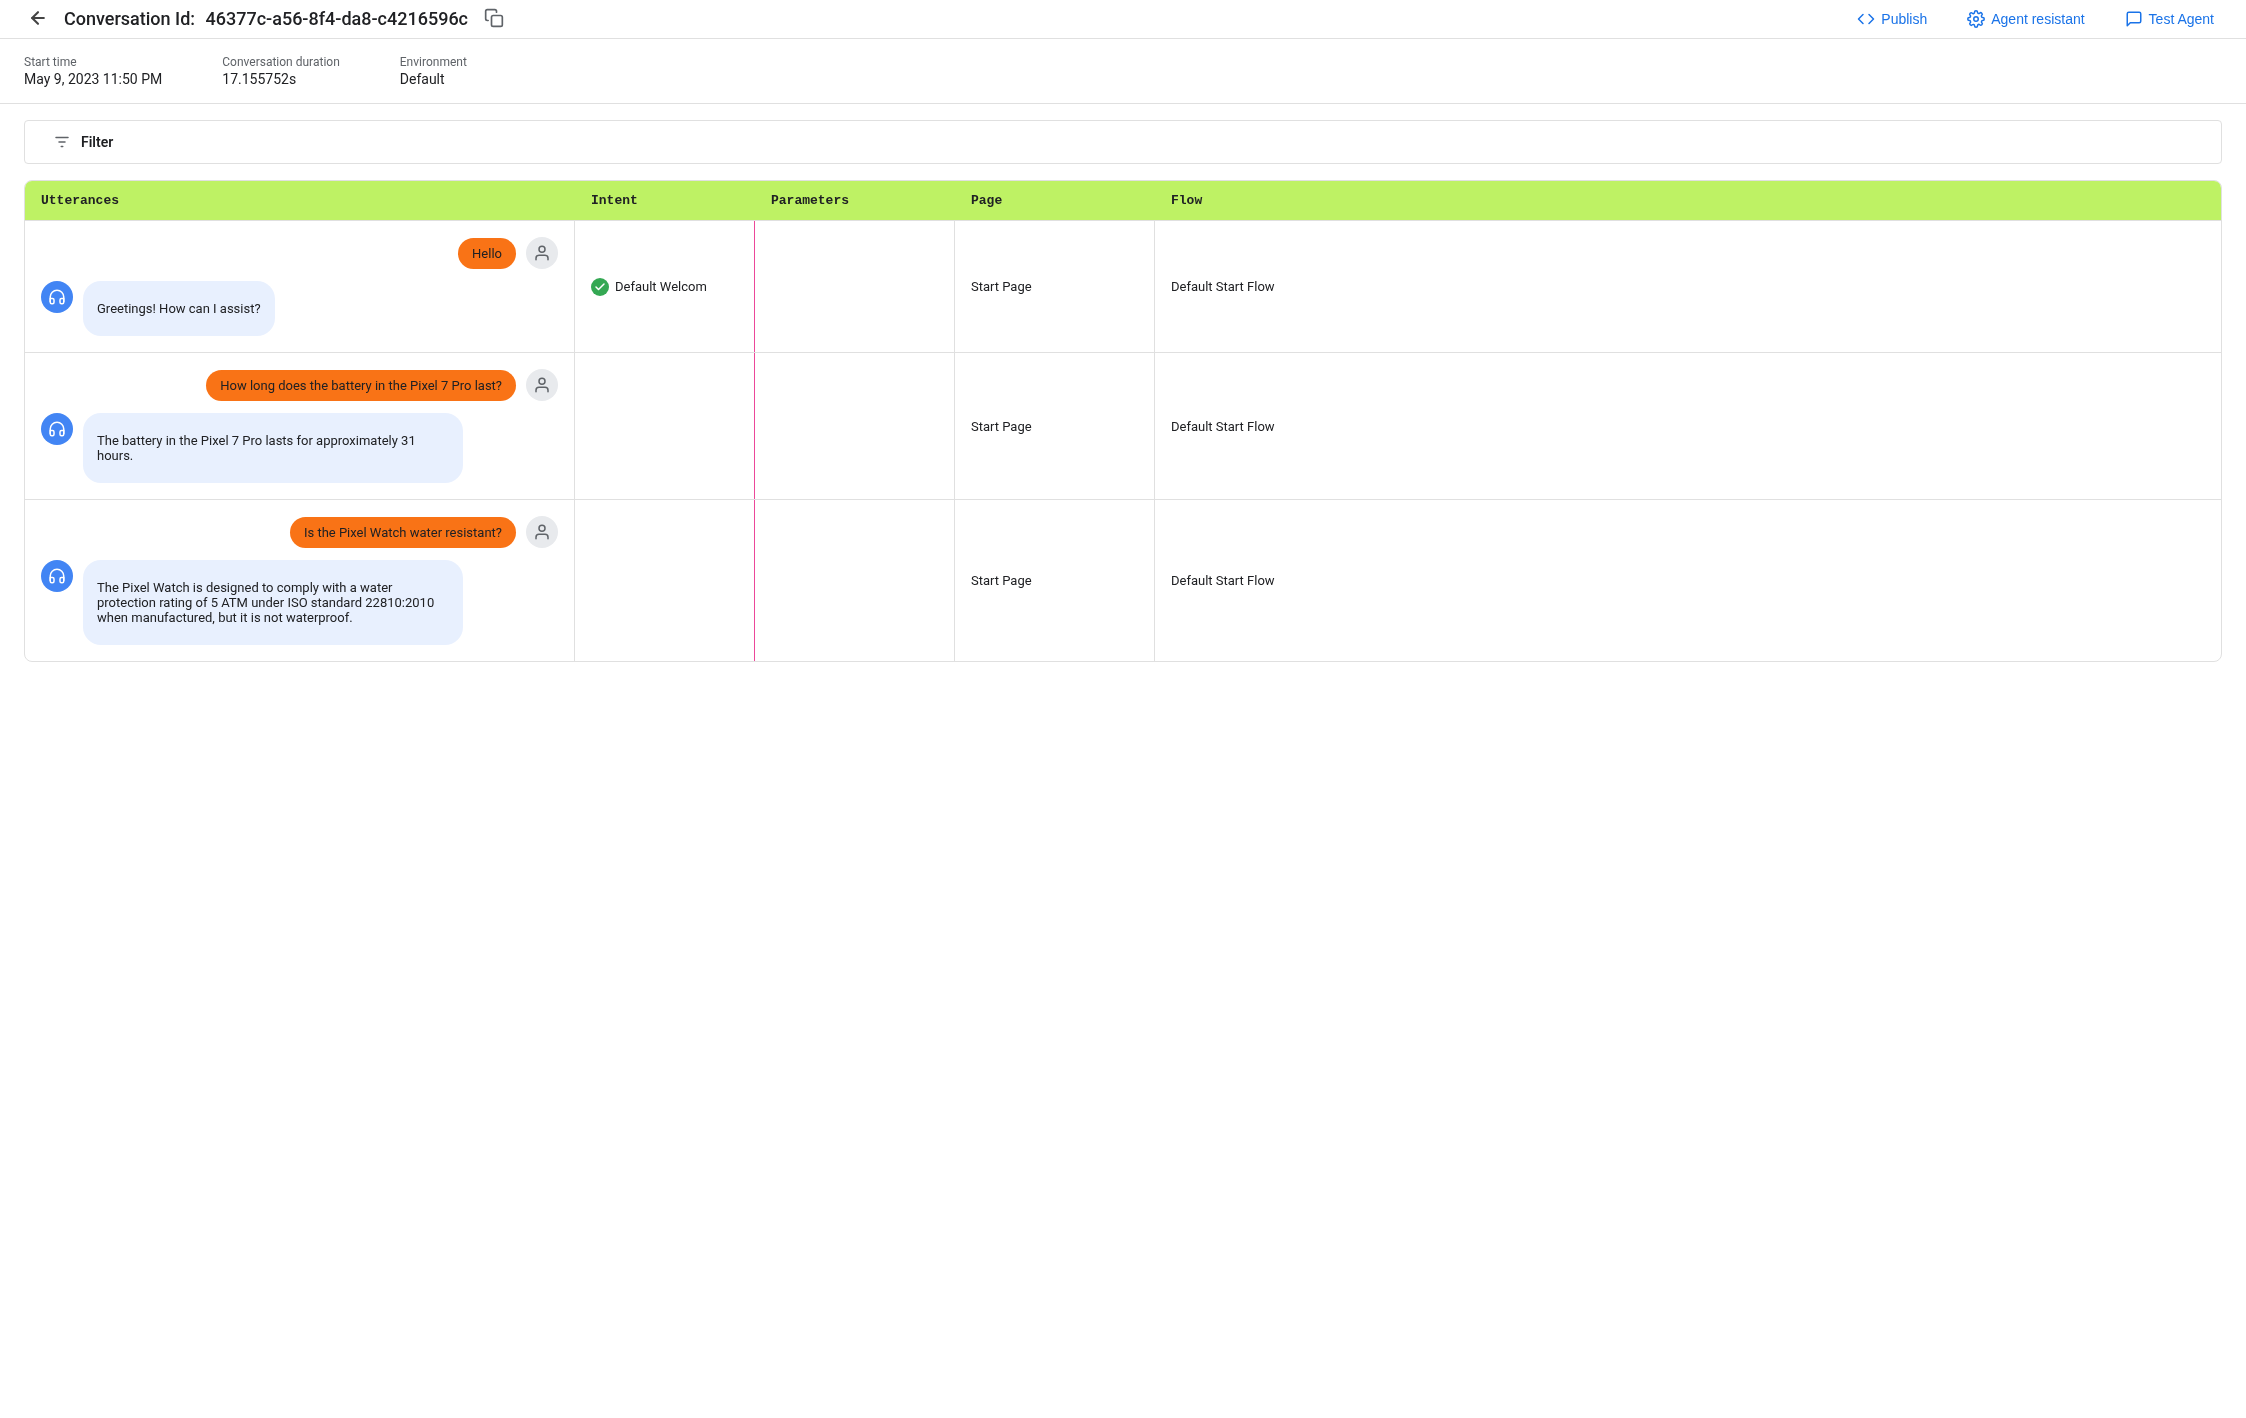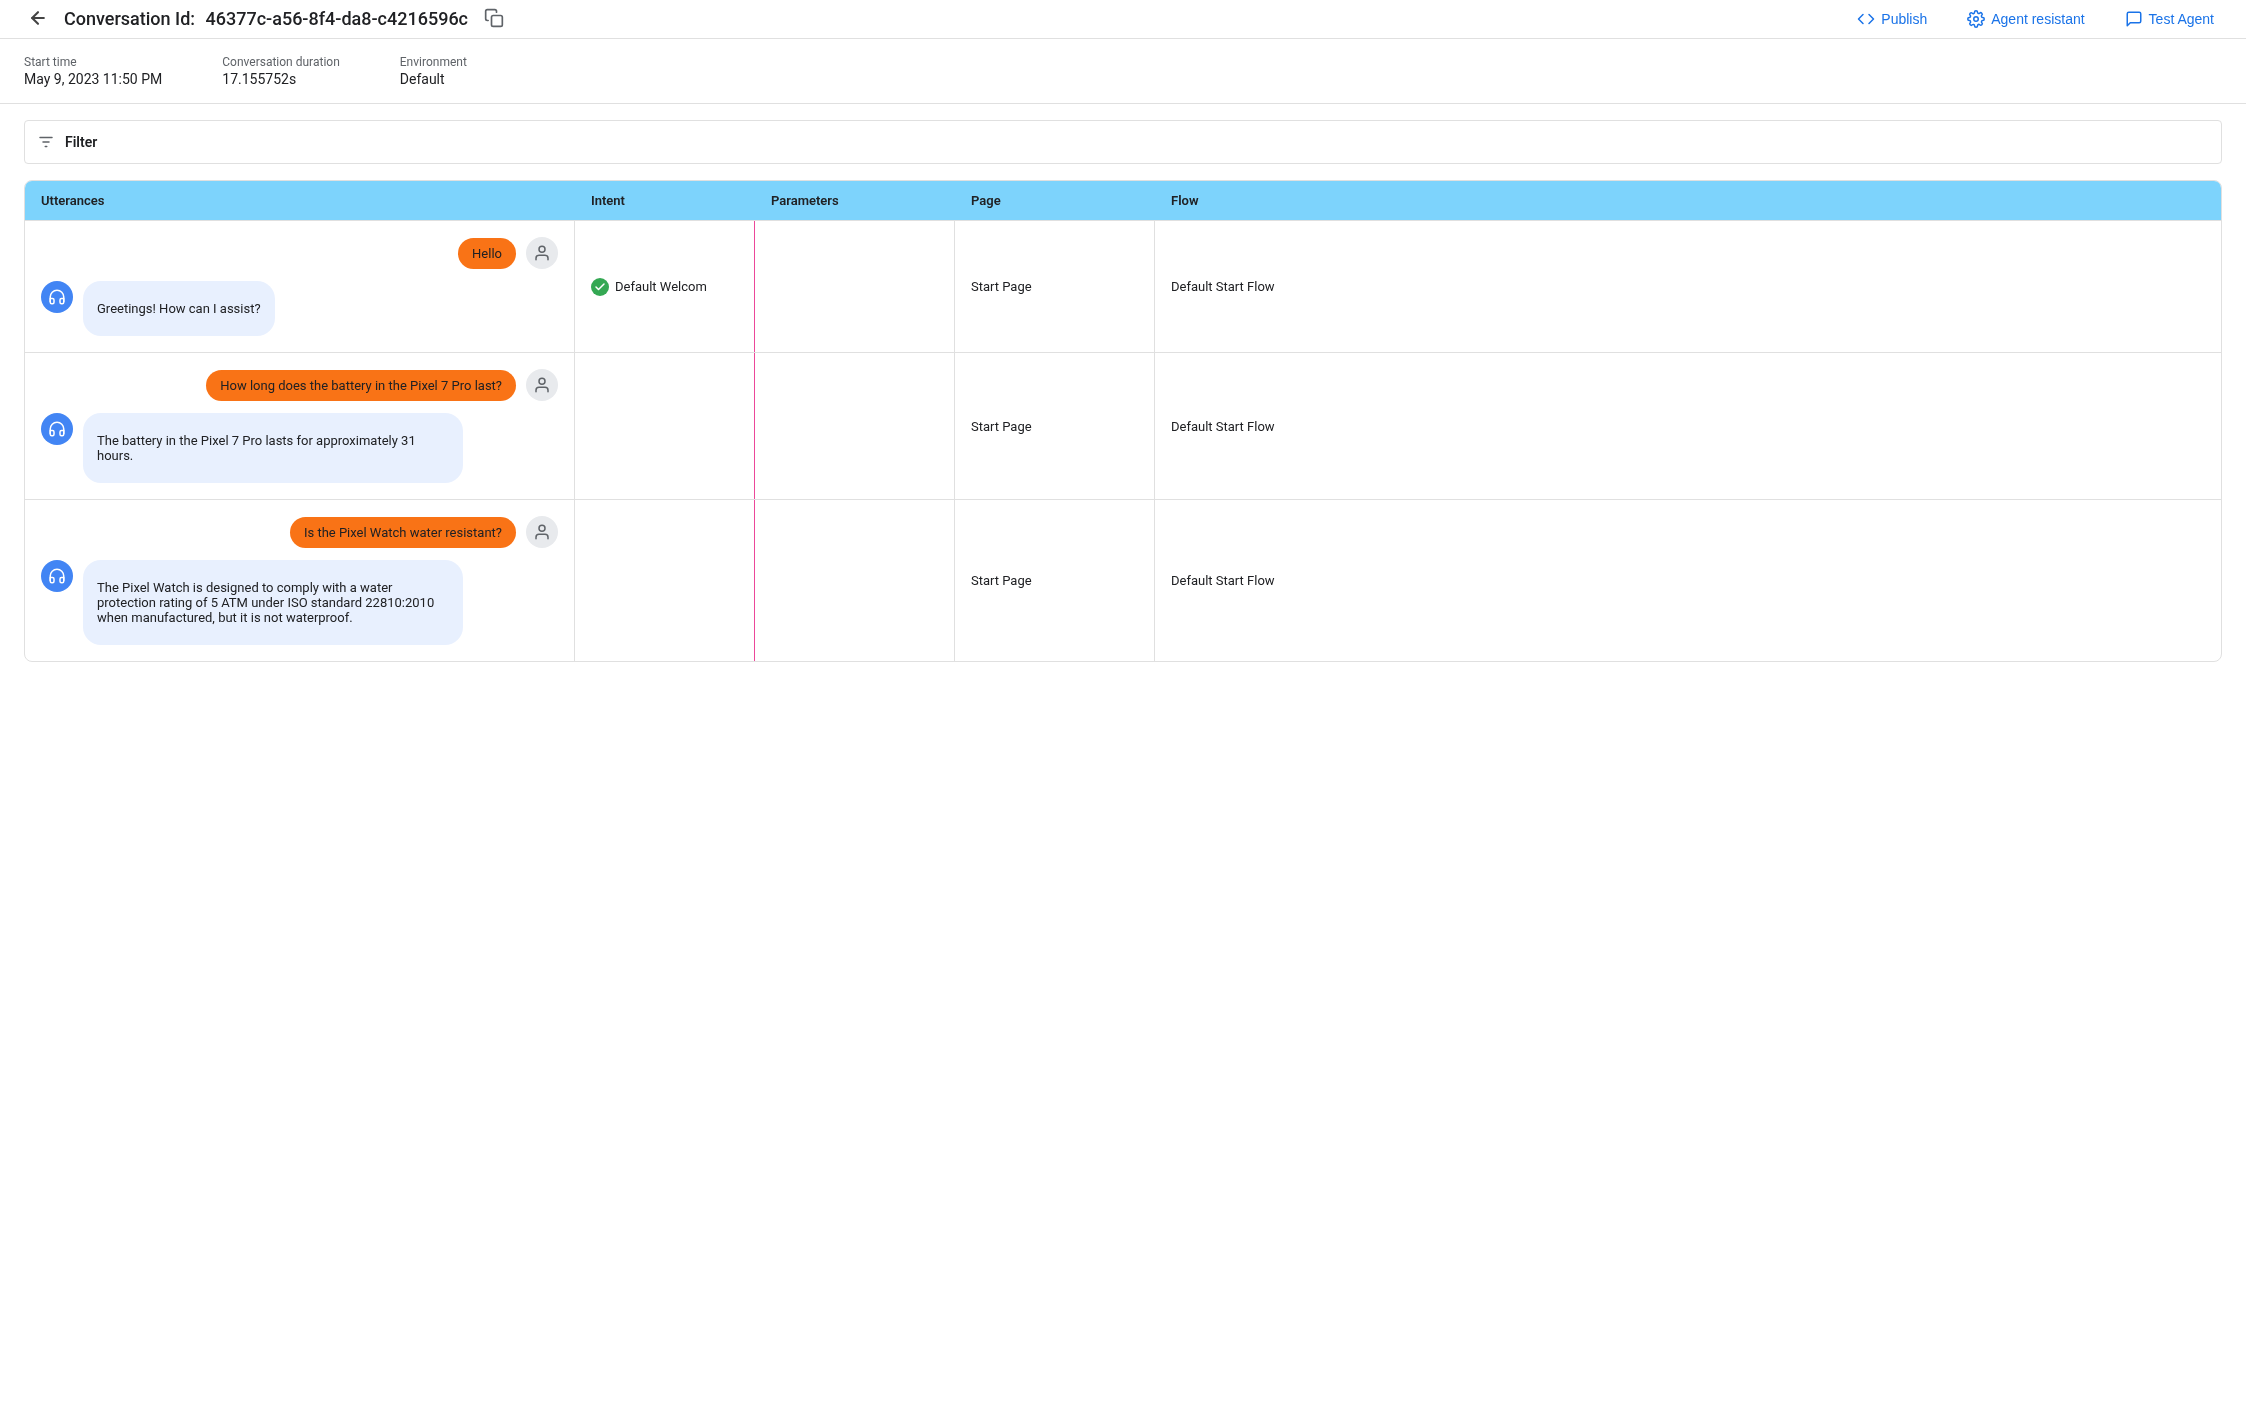--- a/index.html
+++ b/index.html
@@ -78,21 +78,21 @@
     .meta-item .meta-value {
       font-size: 14px;
       color: #202124;
     }
 
     
     .filter-bar {
       margin: 16px 24px;
       border: 1px solid #e0e0e0;
       border-radius: 4px;
-      padding: 12px 12px;
+      padding: 12px 28px;
       display: flex;
       align-items: center;
       gap: 10px;
     }
     .filter-icon {
       color: #5f6368;
       display: flex;
       align-items: center;
     }
     .filter-label {
@@ -113,21 +113,22 @@
       margin: 0 24px;
       border: 1px solid #e0e0e0;
       border-radius: 8px;
       overflow: hidden;
     }
     .table-header {
       display: grid;
       grid-template-columns: 550px 180px 200px 200px 1fr;
       border-bottom: 1px solid #e0e0e0;
       padding: 12px 16px;
-      background: #7dd3fc;
+      background: #bef264;
+      font-family: Liberation Mono, monospace;
     }
     .table-header-cell {
       font-size: 13px;
       font-weight: 600;
       color: #202124;
     }
     .table-row {
       display: grid;
       grid-template-columns: 550px 180px 200px 200px 1fr;
       border-bottom: 1px solid #e0e0e0;

